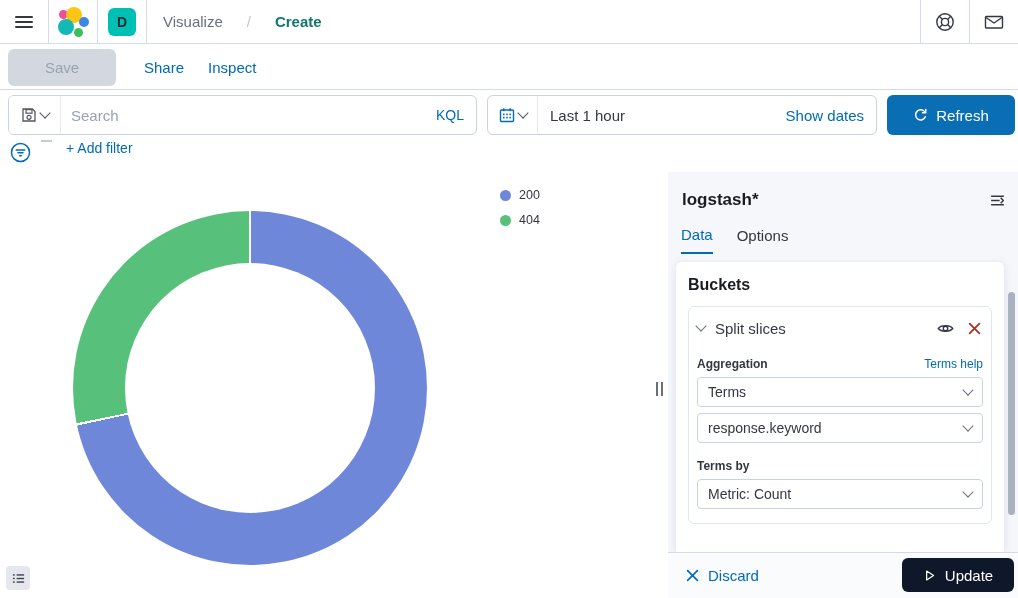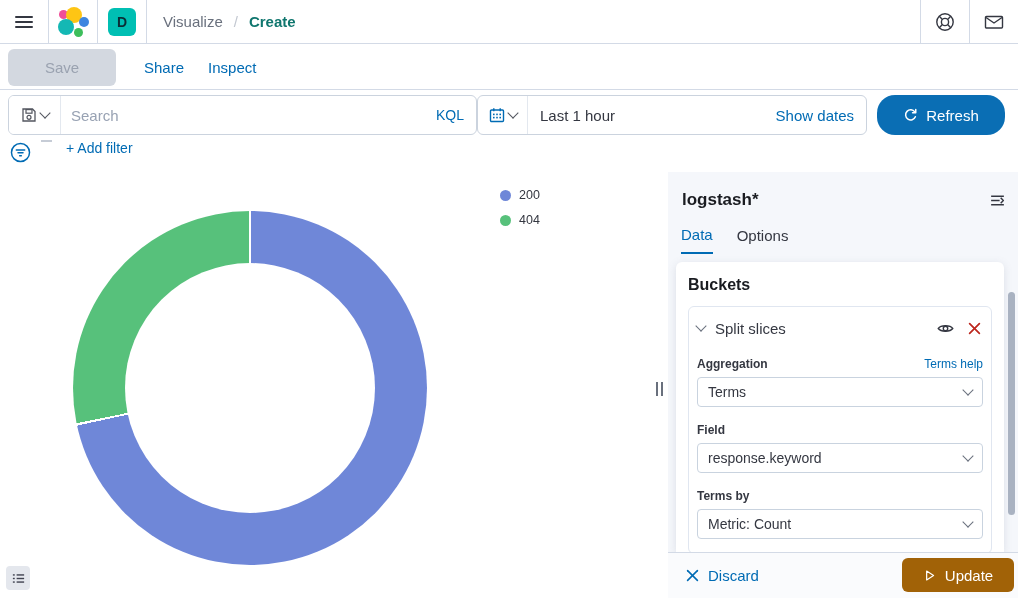--- a/index.html
+++ b/index.html
@@ -13,21 +13,21 @@
   
   .topbar { position:absolute; top:0; left:0; right:0; height:44px;
     border-bottom:1px solid #D3DAE6; display:flex; align-items:center; background:#fff; }
   .icon-cell { width:48px; height:44px; display:flex; align-items:center; justify-content:center; cursor:pointer; }
   .hamburger { width:18px; }
   .hamburger div { height:2px; background:#343741; margin:3px 0; border-radius:1px; }
   .elastic-logo { position:relative; width:30px; height:30px; }
   .elastic-logo i { position:absolute; border-radius:50%; display:block; }
   .space-badge { width:28px; height:28px; border-radius:6px; background:#00BFB3;
     color:#0A2E36; font-size:14px; font-weight:bold; display:flex; align-items:center; justify-content:center; }
-  .breadcrumbs { margin-left:16px; font-size:15px; display:flex; gap:11px; align-items:center; }
+  .breadcrumbs { margin-left:16px; font-size:15px; display:flex; gap:24px; align-items:center; }
   .crumb-link { color:#69707D; cursor:pointer; }
   .crumb-sep { color:#C2C7D0; }
   .crumb-current { color:#0f766e; font-weight:600; }
   .topbar-right { margin-left:auto; display:flex; align-items:center; }
 
   
   .actionbar { position:absolute; top:45px; left:0; right:0; height:45px;
     border-bottom:1px solid #D3DAE6; display:flex; align-items:center; background:#fff; }
   .save-btn { margin-left:8px; width:108px; height:37px; border:none; border-radius:6px;
     background:#D3D8E0; color:#9AA2B0; font-size:15px; font-weight:500; font-family:inherit; cursor:not-allowed; }
@@ -40,28 +40,28 @@
     align-items:center; padding:0 3px 0 8px; background:#fff; }
   .search-group { display:flex; align-items:stretch; width:469px; height:40px;
     border:1px solid #CBD3DE; border-radius:6px; background:#fff; overflow:hidden; }
   .save-query-seg { width:52px; display:flex; align-items:center; justify-content:center; gap:4px;
     border-right:1px solid #E3E8EF; cursor:pointer; background:#fff; }
   .search-input { flex:1; border:none; outline:none; font-size:15px; padding:0 10px;
     font-family:inherit; color:#343741; }
   .search-input::placeholder { color:#98A2B3; }
   .kql-btn { display:flex; align-items:center; padding-right:12px; color:#006BB4;
     font-size:14px; font-weight:500; cursor:pointer; }
-  .date-group { width:390px; height:40px; border:1px solid #CBD3DE;
+  .date-group { margin-left:10px; width:390px; height:40px; border:1px solid #CBD3DE;
     border-radius:6px; background:#fff; display:flex; align-items:center; overflow:hidden; }
   .cal-seg { width:50px; height:100%; border-right:1px solid #E3E8EF; display:flex;
     align-items:center; justify-content:center; gap:4px; cursor:pointer; }
   .time-text { margin-left:12px; font-size:15px; color:#343741; cursor:pointer; }
   .show-dates { margin-left:auto; margin-right:12px; }
   .refresh-btn { margin-left:10px; width:128px; height:40px; background:#0A6EB4; border:none;
-    border-radius:18px; color:#fff; display:flex; align-items:center; justify-content:center;
+    border-radius:6px; color:#fff; display:flex; align-items:center; justify-content:center;
     gap:8px; font-size:15px; font-weight:500; font-family:inherit; cursor:pointer; }
 
   
   .filterbar { position:absolute; top:140px; left:0; height:32px; display:flex;
     align-items:flex-start; padding-left:8px; }
   .filter-dash { width:11px; height:2px; background:#C6CCD6; margin-left:8px; }
   .add-filter { margin-left:14px; font-size:14px; }
 
   
   .chart-area { position:absolute; top:172px; left:0; width:652px; height:426px; background:#fff; }
@@ -111,21 +111,21 @@
     border-bottom:1.6px solid #53565F; transform:rotate(45deg); margin-top:-4px; }
   .chev.subdued { border-color:#69707D; }
 
   .scrollbar { position:absolute; right:3px; top:120px; width:7px; height:223px;
     background:#A9B2C1; border-radius:4px; cursor:pointer; }
 
   .panel-footer { position:absolute; left:0; bottom:0; width:350px; height:46px;
     background:#FAFBFD; border-top:1px solid #D3DAE6; display:flex; align-items:center; }
   .discard-btn { margin-left:18px; display:flex; align-items:center; gap:9px; color:#006BB4;
     font-size:15px; font-weight:500; background:none; border:none; cursor:pointer; font-family:inherit; }
-  .update-btn { position:absolute; right:4px; top:5px; width:112px; height:34px; background:#a16207;
+  .update-btn { position:absolute; right:4px; top:5px; width:112px; height:34px; background:#0f172a;
     border:none; border-radius:6px; color:#fff; font-size:15px; font-weight:500;
     display:flex; align-items:center; justify-content:center; gap:9px; cursor:pointer; font-family:inherit; }
 </style>
 </head>
 <body>
 
 <div class="topbar">
   <div class="icon-cell">
     <div class="hamburger">
         <div></div>
@@ -309,21 +309,20 @@
 
       <div class="agg-head">
         <span class="field-label">Aggregation</span>
         <span class="text-link help-link">Terms help</span>
       </div>
       <div class="select">
         <span>Terms</span>
         <span class="chev subdued"></span>
       </div>
 
-      <div class="field-label mt16">Field</div>
       <div class="select">
         <span>response.keyword</span>
         <span class="chev subdued"></span>
       </div>
 
       <div class="field-label mt16">Terms by</div>
       <div class="select">
         <span>Metric: Count</span>
         <span class="chev subdued"></span>
       </div>

